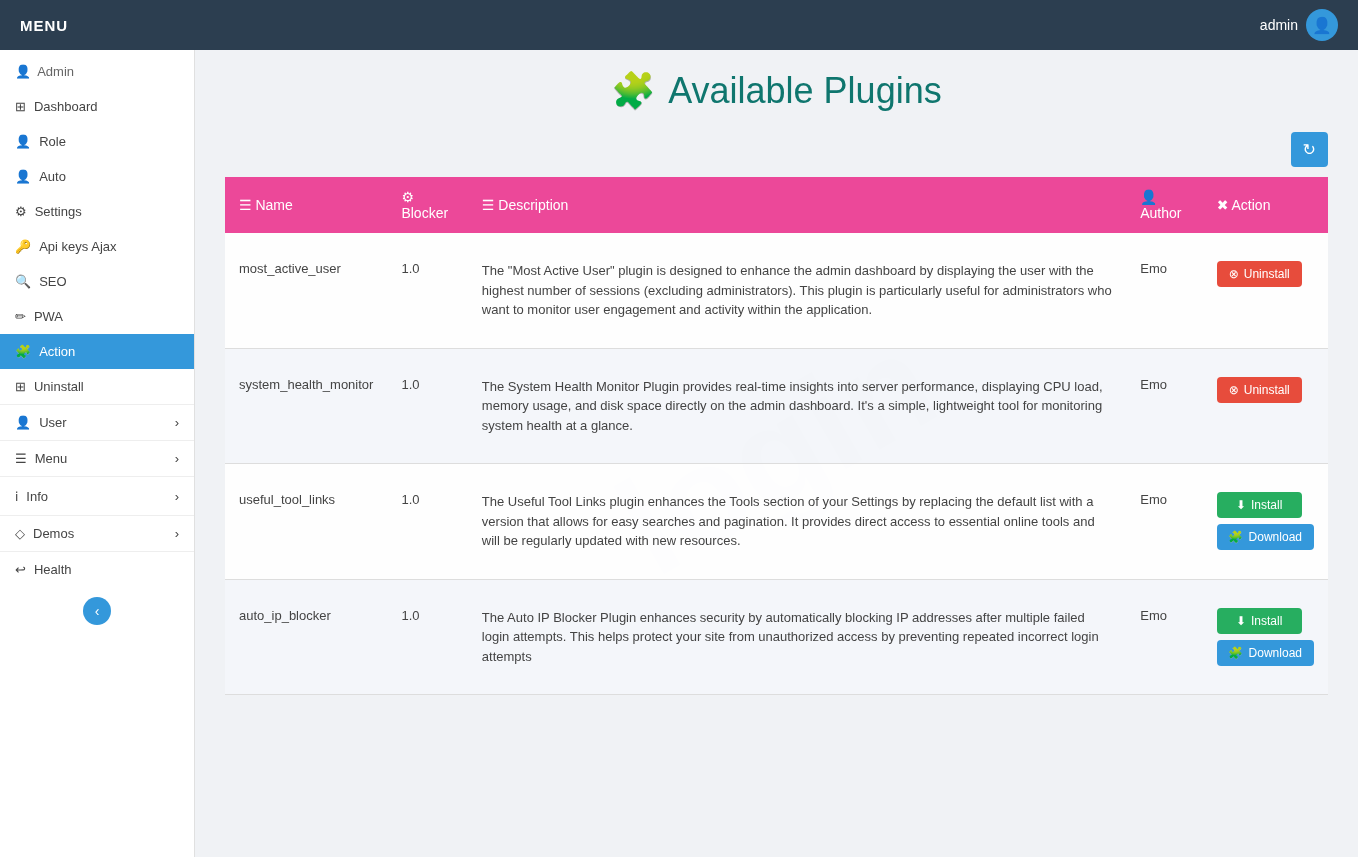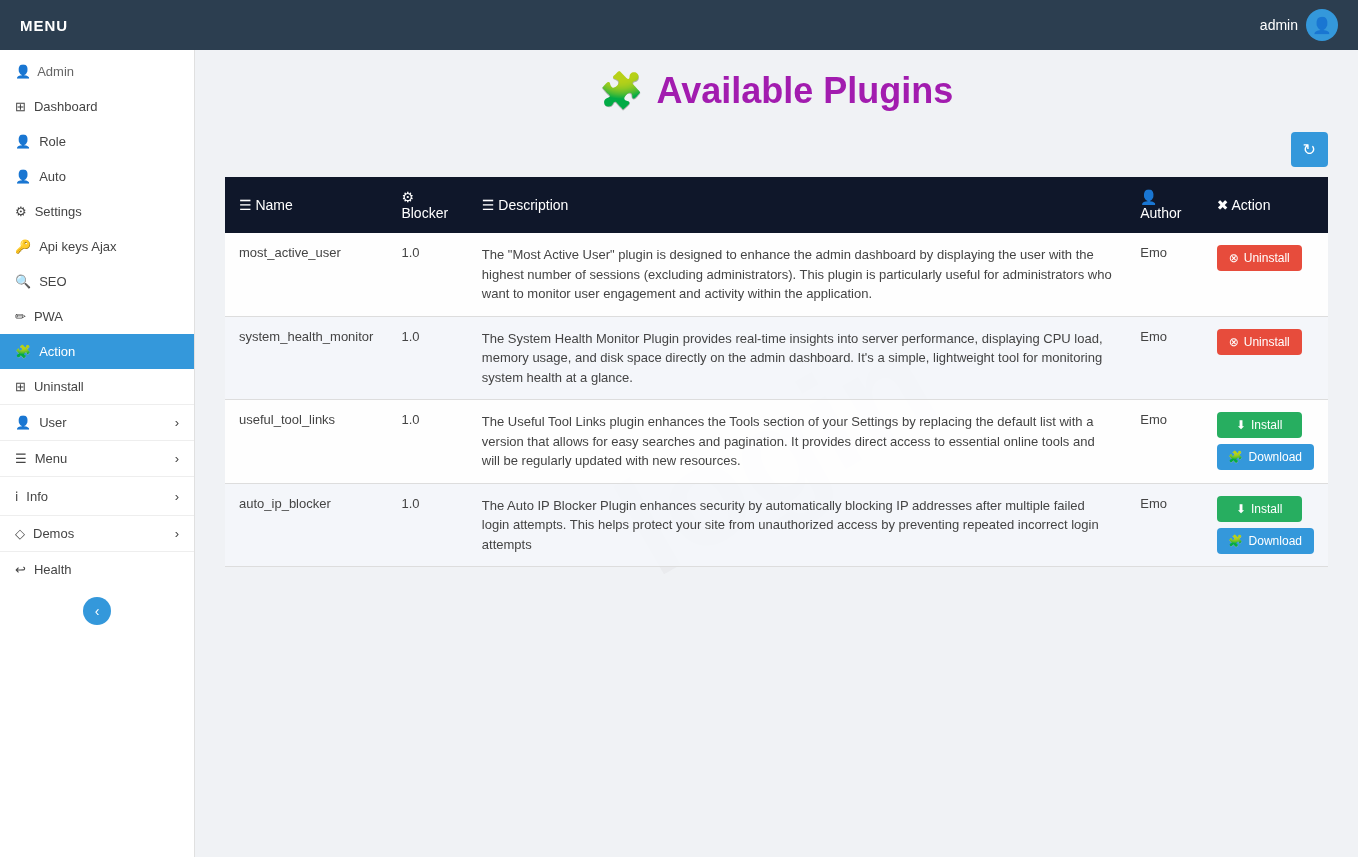--- a/index.html
+++ b/index.html
@@ -141,22 +141,22 @@
       display: flex;
       align-items: center;
       justify-content: center;
       gap: 12px;
       margin-bottom: 20px;
       position: relative;
       z-index: 1;
     }
     .page-title-text {
       font-size: 36px;
-      color: #a21caf;
-      font-weight: 700;
+      color: #0f766e;
+      font-weight: 400;
     }
     .puzzle-icon {
       font-size: 36px;
       color: #999;
     }
 
     
     .refresh-btn-area {
       display: flex;
       justify-content: flex-end;
@@ -176,37 +176,37 @@
 
     
     .plugins-table {
       width: 100%;
       border-collapse: collapse;
       position: relative;
       z-index: 1;
       background: transparent;
     }
     .plugins-table thead tr {
-      background: #0f172a;
+      background: #ec4899;
       color: #fff;
     }
     .plugins-table thead th {
       padding: 12px 14px;
       text-align: left;
       font-size: 14px;
       font-weight: 500;
     }
     .plugins-table tbody tr {
       border-bottom: 1px solid #ddd;
       background: rgba(255,255,255,0.85);
     }
     .plugins-table tbody tr:nth-child(odd) { background: rgba(255,255,255,0.9); }
     .plugins-table tbody tr:nth-child(even) { background: rgba(245,247,250,0.85); }
     .plugins-table td {
-      padding: 12px 14px;
+      padding: 28px 14px;
       font-size: 13px;
       color: #444;
       vertical-align: top;
     }
     .plugin-name { font-weight: 500; color: #333; }
     .plugin-version { color: #666; }
     .plugin-description { color: #555; line-height: 1.5; }
     .plugin-author { color: #666; }
 
     

